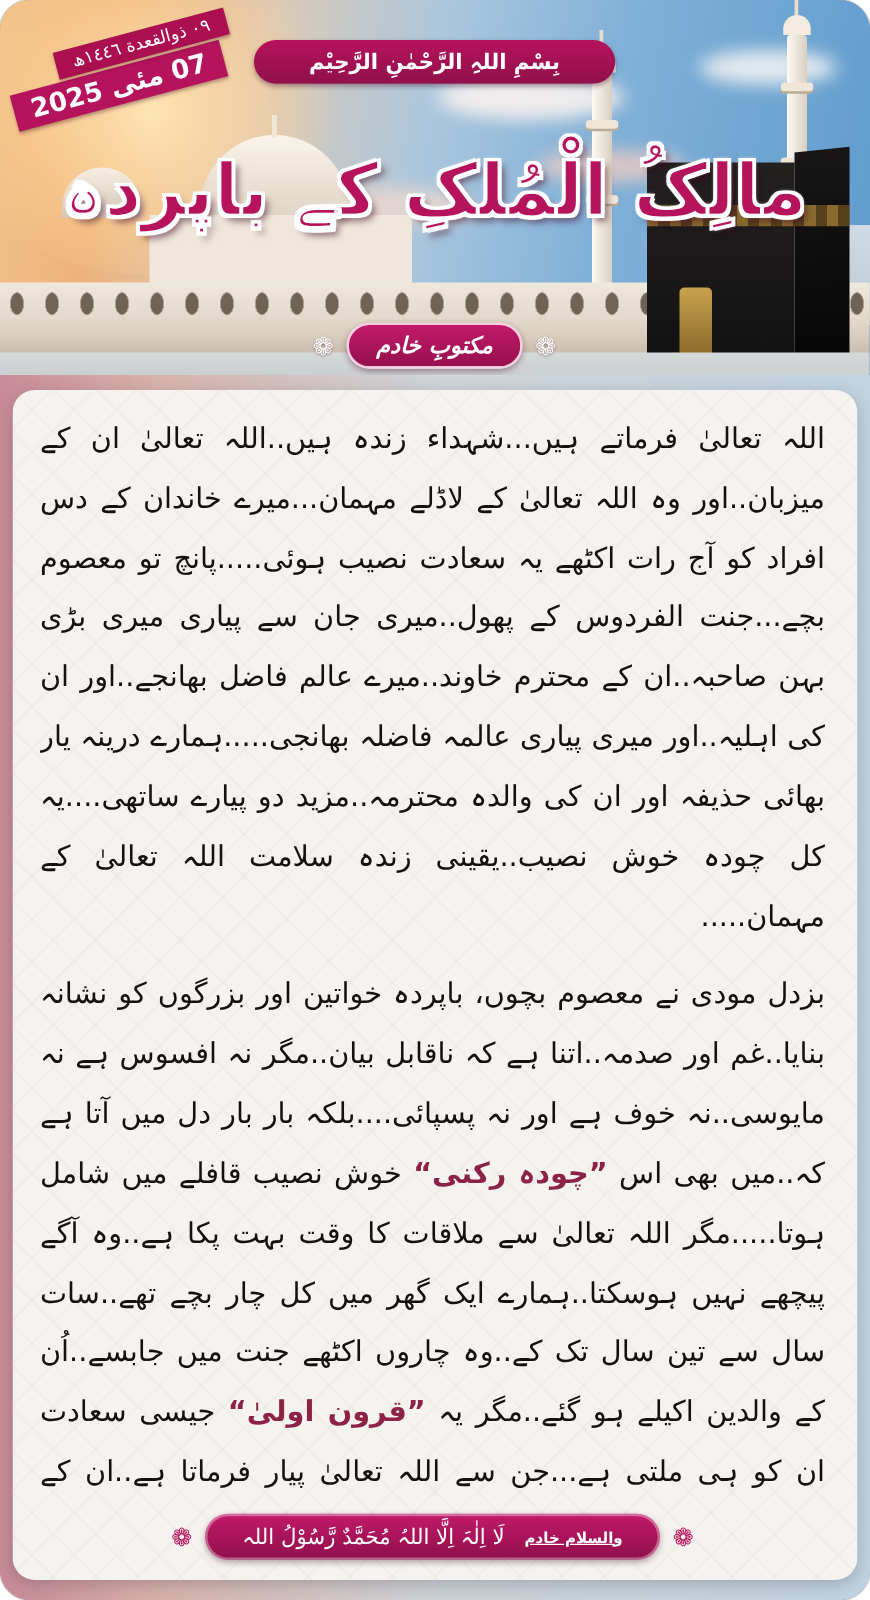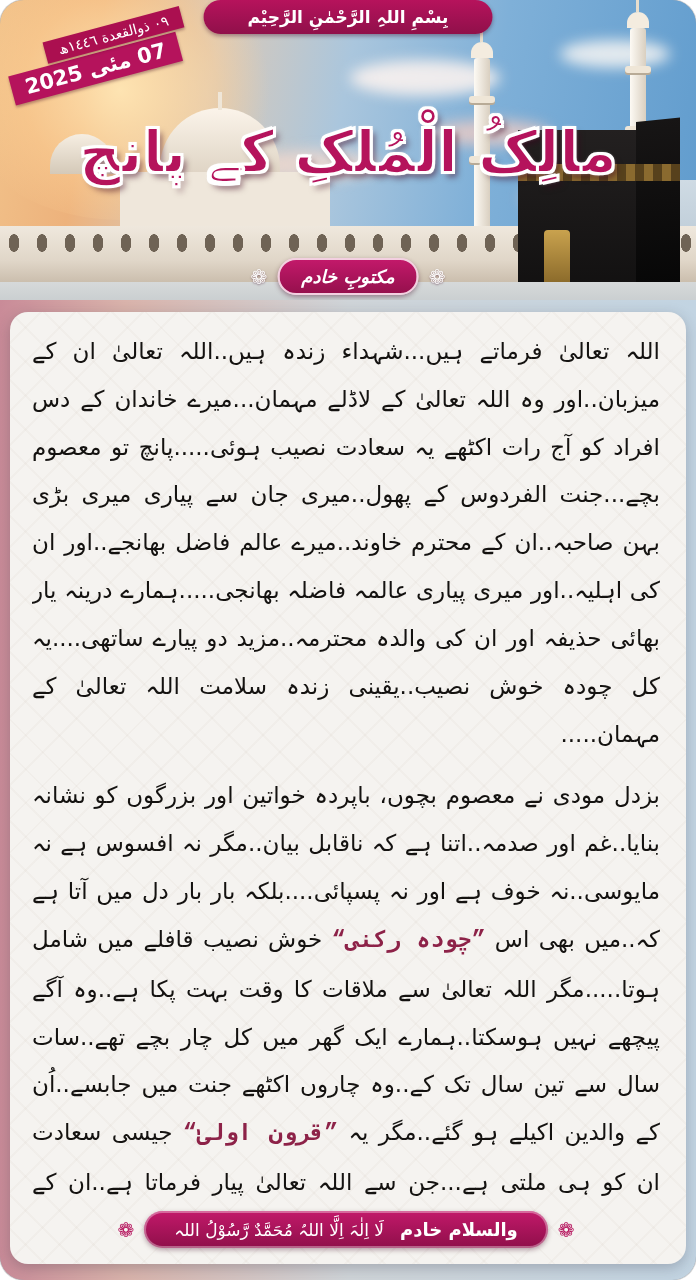--- a/index.html
+++ b/index.html
@@ -64,21 +64,21 @@
   
   .kaaba{position:absolute;left:518px;top:122px;width:160px;height:176px;}
   .k-front{position:absolute;left:0;top:8px;width:118px;height:168px;background:linear-gradient(180deg,#232020,#111010);}
   .k-side{position:absolute;left:118px;top:0;width:44px;height:176px;background:linear-gradient(180deg,#171515,#060606);transform:skewY(-6deg);transform-origin:top left;}
   .k-band{position:absolute;left:0;top:42px;width:162px;height:17px;
     background:repeating-linear-gradient(90deg,#8a6a2f 0 9px,#57411c 9px 18px);}
   .k-door{position:absolute;left:26px;top:108px;width:26px;height:66px;
     background:linear-gradient(180deg,#c9a24e,#7c5d22);border-radius:4px 4px 0 0;}
   
   .bismillah{
-    position:absolute;top:0;left:50%;transform:translateX(-50%);
+    position:absolute;top:32px;left:50%;transform:translateX(-50%);
     background:linear-gradient(180deg,#b6135c,#90104a);color:#fff;
     padding:7px 44px;border-radius:26px;font-size:17px;font-weight:bold;white-space:nowrap;
     box-shadow:0 2px 4px rgba(60,0,30,.4);
     text-align:right;
   }
   
   .dates{position:absolute;top:30px;left:6px;transform:rotate(-15deg);}
   .ribbon{color:#fff;background:#ab0f50;padding:3px 14px;white-space:nowrap;box-shadow:0 2px 3px rgba(60,0,30,.35);}
   .ribbon.hijri{font-size:14px;display:inline-block;transform:translateX(10px);}
   .ribbon.greg{font-size:21px;font-weight:bold;display:inline-block;margin-top:2px;background:#b5135c;letter-spacing:1px;}
@@ -108,30 +108,30 @@
     background:
       repeating-linear-gradient(45deg,rgba(150,125,100,.045) 0 2px,transparent 2px 24px),
       repeating-linear-gradient(-45deg,rgba(150,125,100,.045) 0 2px,transparent 2px 24px),
       #f5f3f0;
     border-radius:18px;box-shadow:0 4px 14px rgba(40,40,60,.25);
     display:flex;flex-direction:column;overflow:hidden;
     padding:16px 26px 12px 22px;box-sizing:border-box;
   }
   .letter{flex:1 1 auto;overflow:hidden;color:var(--ink);font-size:23px;line-height:2.08;text-align:justify;}
   .letter p{margin:0 0 14px 0;}
-  .letter .hl{color:var(--highlight);font-weight:bold;font-family:Liberation Mono, monospace;}
+  .letter .hl{color:var(--highlight);font-weight:bold;}
   
   .footer-wrap{flex:0 0 auto;display:flex;justify-content:center;align-items:center;gap:10px;padding:6px 0 4px;}
   .footer-wrap .orn{color:var(--accent);text-shadow:none;}
   .footer-pill{
     background:linear-gradient(180deg,#c2196a,#8f0f4a);color:#fff;
     border-radius:26px;padding:8px 30px;display:flex;align-items:center;gap:16px;
     box-shadow:inset 0 0 0 2px rgba(255,255,255,.35),0 2px 5px rgba(60,0,30,.35);white-space:nowrap;
   }
-  .footer-pill .name{font-weight:bold;font-size:18px;}
+  .footer-pill .name{font-weight:bold;font-size:12px;text-decoration:underline;}
   .footer-pill .kalima{font-size:17px;}
 </style>
 </head>
 <body>
 
 <div class="poster">
 
   <div class="header">
     <div class="sunglow"></div>
     <div class="cloud c1"></div>
@@ -175,21 +175,21 @@
 
     <div class="plaza"></div>
 
     <div class="bismillah">بِسْمِ اللہِ الرَّحْمٰنِ الرَّحِیْم</div>
 
     <div class="dates">
       <div class="ribbon hijri">٠٩ ذوالقعدة ١٤٤٦ھ</div><br>
       <div class="ribbon greg">07 مئی 2025</div>
     </div>
 
-    <div class="title">مالِکُ الْمُلکِ کے پانچ</div>
+    <div class="title">مالِکُ الْمُلکِ کے باپردہ</div>
 
     <div class="salutation">
       <span class="orn">❁</span>
       <div class="pill">
         <span class="name">مکتوبِ خادم</span>
       </div>
       <span class="orn">❁</span>
     </div>
   </div>
 

